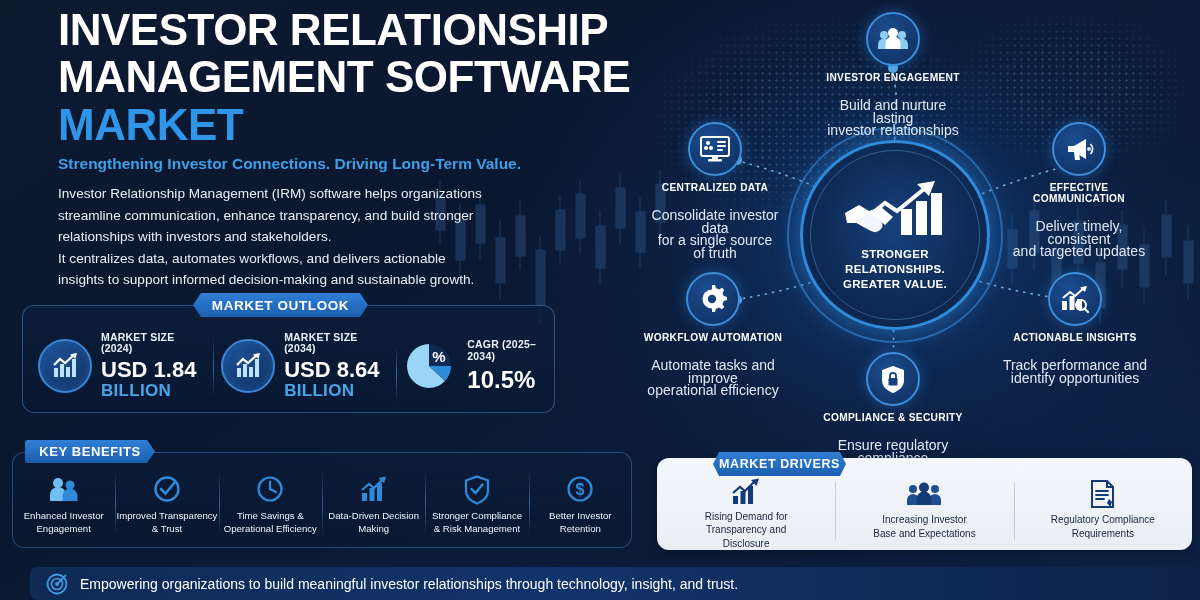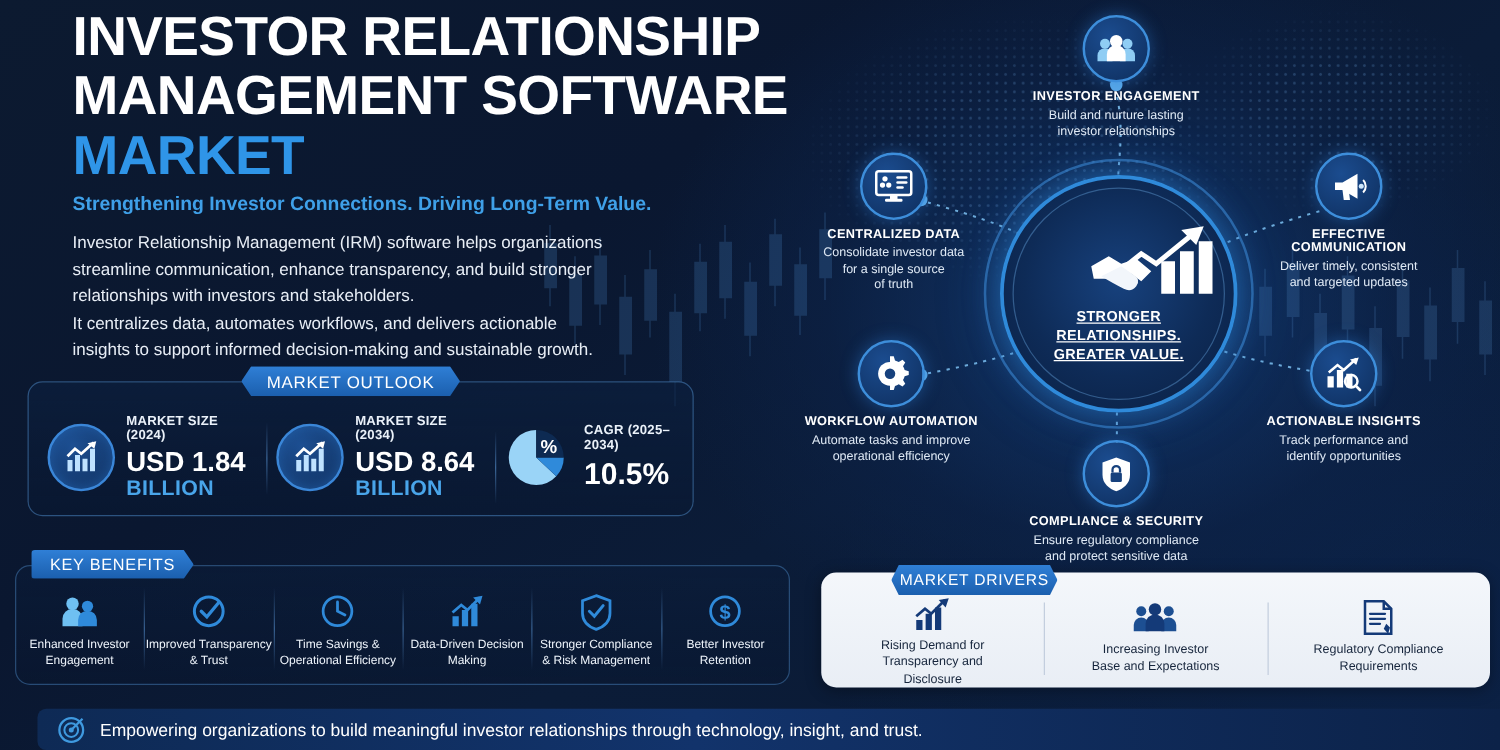--- a/index.html
+++ b/index.html
@@ -42,21 +42,21 @@
 
   
   .outlook-box{
     position:absolute; left:22px; top:305px; width:533px; height:108px;
     border:1px solid rgba(86,150,215,.45); border-radius:12px;
     background:linear-gradient(180deg, rgba(12,32,63,.65), rgba(9,24,50,.5));
   }
   .badge{
     position:absolute; display:flex; align-items:center; justify-content:center;
     background:linear-gradient(180deg,#2f7fd6,#1b5fae);
-    color:#fff; font-weight:normal; letter-spacing:.6px;
+    color:#fff; font-weight:bold; letter-spacing:.6px;
     box-shadow:0 0 14px rgba(47,127,214,.55);
   }
   .badge-outlook{
     left:193px; top:293px; width:175px; height:24px; font-size:13.5px;
     border-radius:4px;
     clip-path:polygon(8px 0,167px 0,175px 12px,167px 24px,8px 24px,0 12px);
   }
   .stats{ position:absolute; left:22px; top:305px; width:533px; height:108px;
           display:flex; align-items:center; padding:14px 0 0 8px; }
   .stat{ display:flex; align-items:center; gap:9px; padding:0 8px; position:relative; }
@@ -126,32 +126,32 @@
   
   .hub{ position:absolute; left:800px; top:140px; width:190px; height:190px; }
   .hub-ring{ position:absolute; inset:0; border-radius:50%;
     border:3px solid #2f8ada;
     background:radial-gradient(circle at 50% 45%, #17417d 0%, #0e2b57 55%, #0a1f42 100%);
     box-shadow:0 0 26px rgba(47,138,218,.55), 0 0 50px rgba(30,90,170,.35);}
   .hub-ring2{ position:absolute; left:-13px; top:-13px; right:-13px; bottom:-13px;
     border-radius:50%; border:2px solid rgba(70,150,225,.55); }
   .hub-inner{ position:absolute; left:10px; top:10px; right:10px; bottom:10px;
     border-radius:50%; border:1px solid rgba(120,190,250,.35);
-    display:flex; flex-direction:column; align-items:flex-end; justify-content:center; gap:4px;text-decoration:underline;}
+    display:flex; flex-direction:column; align-items:center; justify-content:center; gap:4px;}
   .hub-text{ font-size:11.5px; font-weight:bold; text-align:center; line-height:15px; letter-spacing:.3px; }
 
   .node{ position:absolute; width:150px; text-align:center; }
   .node-circ{
     width:54px; height:54px; border-radius:50%; margin:0 auto;
     background:radial-gradient(circle at 38% 30%,#1b4c8f,#0e2e5d);
     border:2px solid #3d8edb; display:flex; align-items:center; justify-content:center;
     box-shadow:0 0 14px rgba(47,127,214,.45);
   }
   .node-title{ margin-top:6px; font-size:10.2px; font-weight:bold; letter-spacing:.3px; color:#fff; }
-  .node-desc{ margin-top:4px; font-size:10px; line-height:12.5px; color:#dfe9f5; }
+  .node-desc{ margin-top:16px; font-size:14px; line-height:12.5px; color:#dfe9f5; }
   svg { display:block; overflow:visible; }
 </style>
 </head>
 <body>
 
 <div id="stage">
 
   <div class="dotfield"></div>
 
   <svg class="candles c1" viewBox="0 0 240 190">

